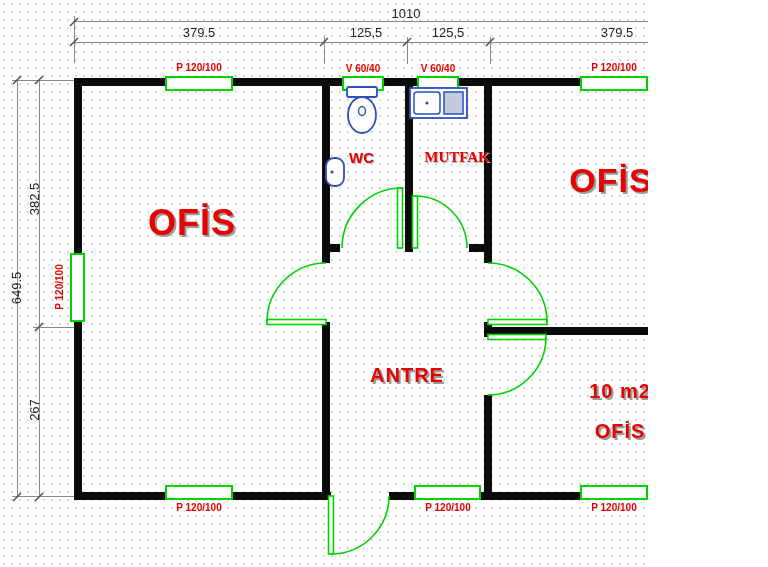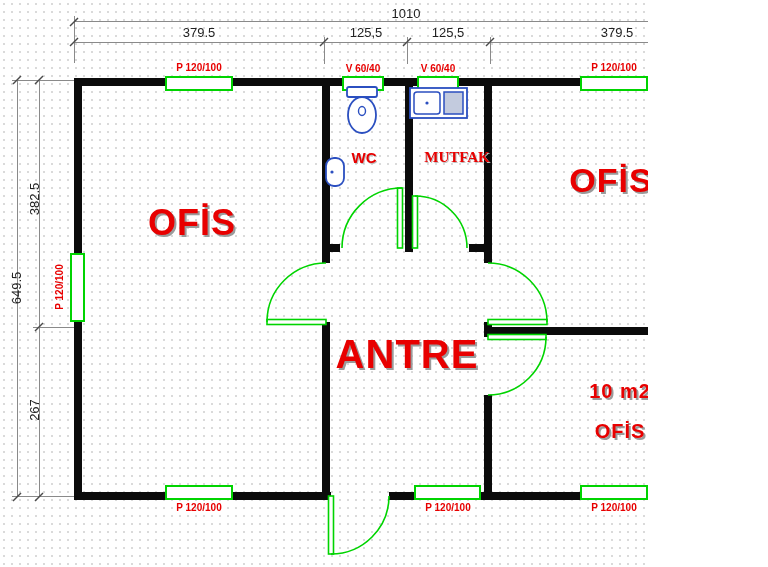--- a/index.html
+++ b/index.html
@@ -155,17 +155,17 @@
   <div class="lbl room-lbl" style="left:92px;top:202px;width:200px;font-size:36px;line-height:42px;">
     <div>OFİS</div>
   </div>
   <div class="lbl room-lbl" style="left:511px;top:159px;width:200px;font-size:34px;line-height:42px;">
     <div>OFİS</div>
   </div>
   <div class="lbl room-lbl" style="left:520px;top:371px;width:200px;font-size:20px;line-height:40px;">
     <div>10 m2</div>
     <div>OFİS</div>
   </div>
-  <div class="lbl room-lbl" style="left:307px;top:338px;width:200px;font-size:40px;line-height:32px;">ANTRE</div>
-  <div class="lbl small-room-lbl" style="left:336px;top:149px;width:56px;">WC</div>
+  <div class="lbl room-lbl" style="left:307px;top:359px;width:200px;font-size:20px;line-height:32px;">ANTRE</div>
+  <div class="lbl small-room-lbl" style="left:318px;top:149px;width:56px;text-align:right;">WC</div>
   <div class="lbl small-room-lbl" style="left:407px;top:149px;width:100px;font-family:Liberation Serif, serif;">MUTFAK</div>
 
 </div>
 
 </body></html>

